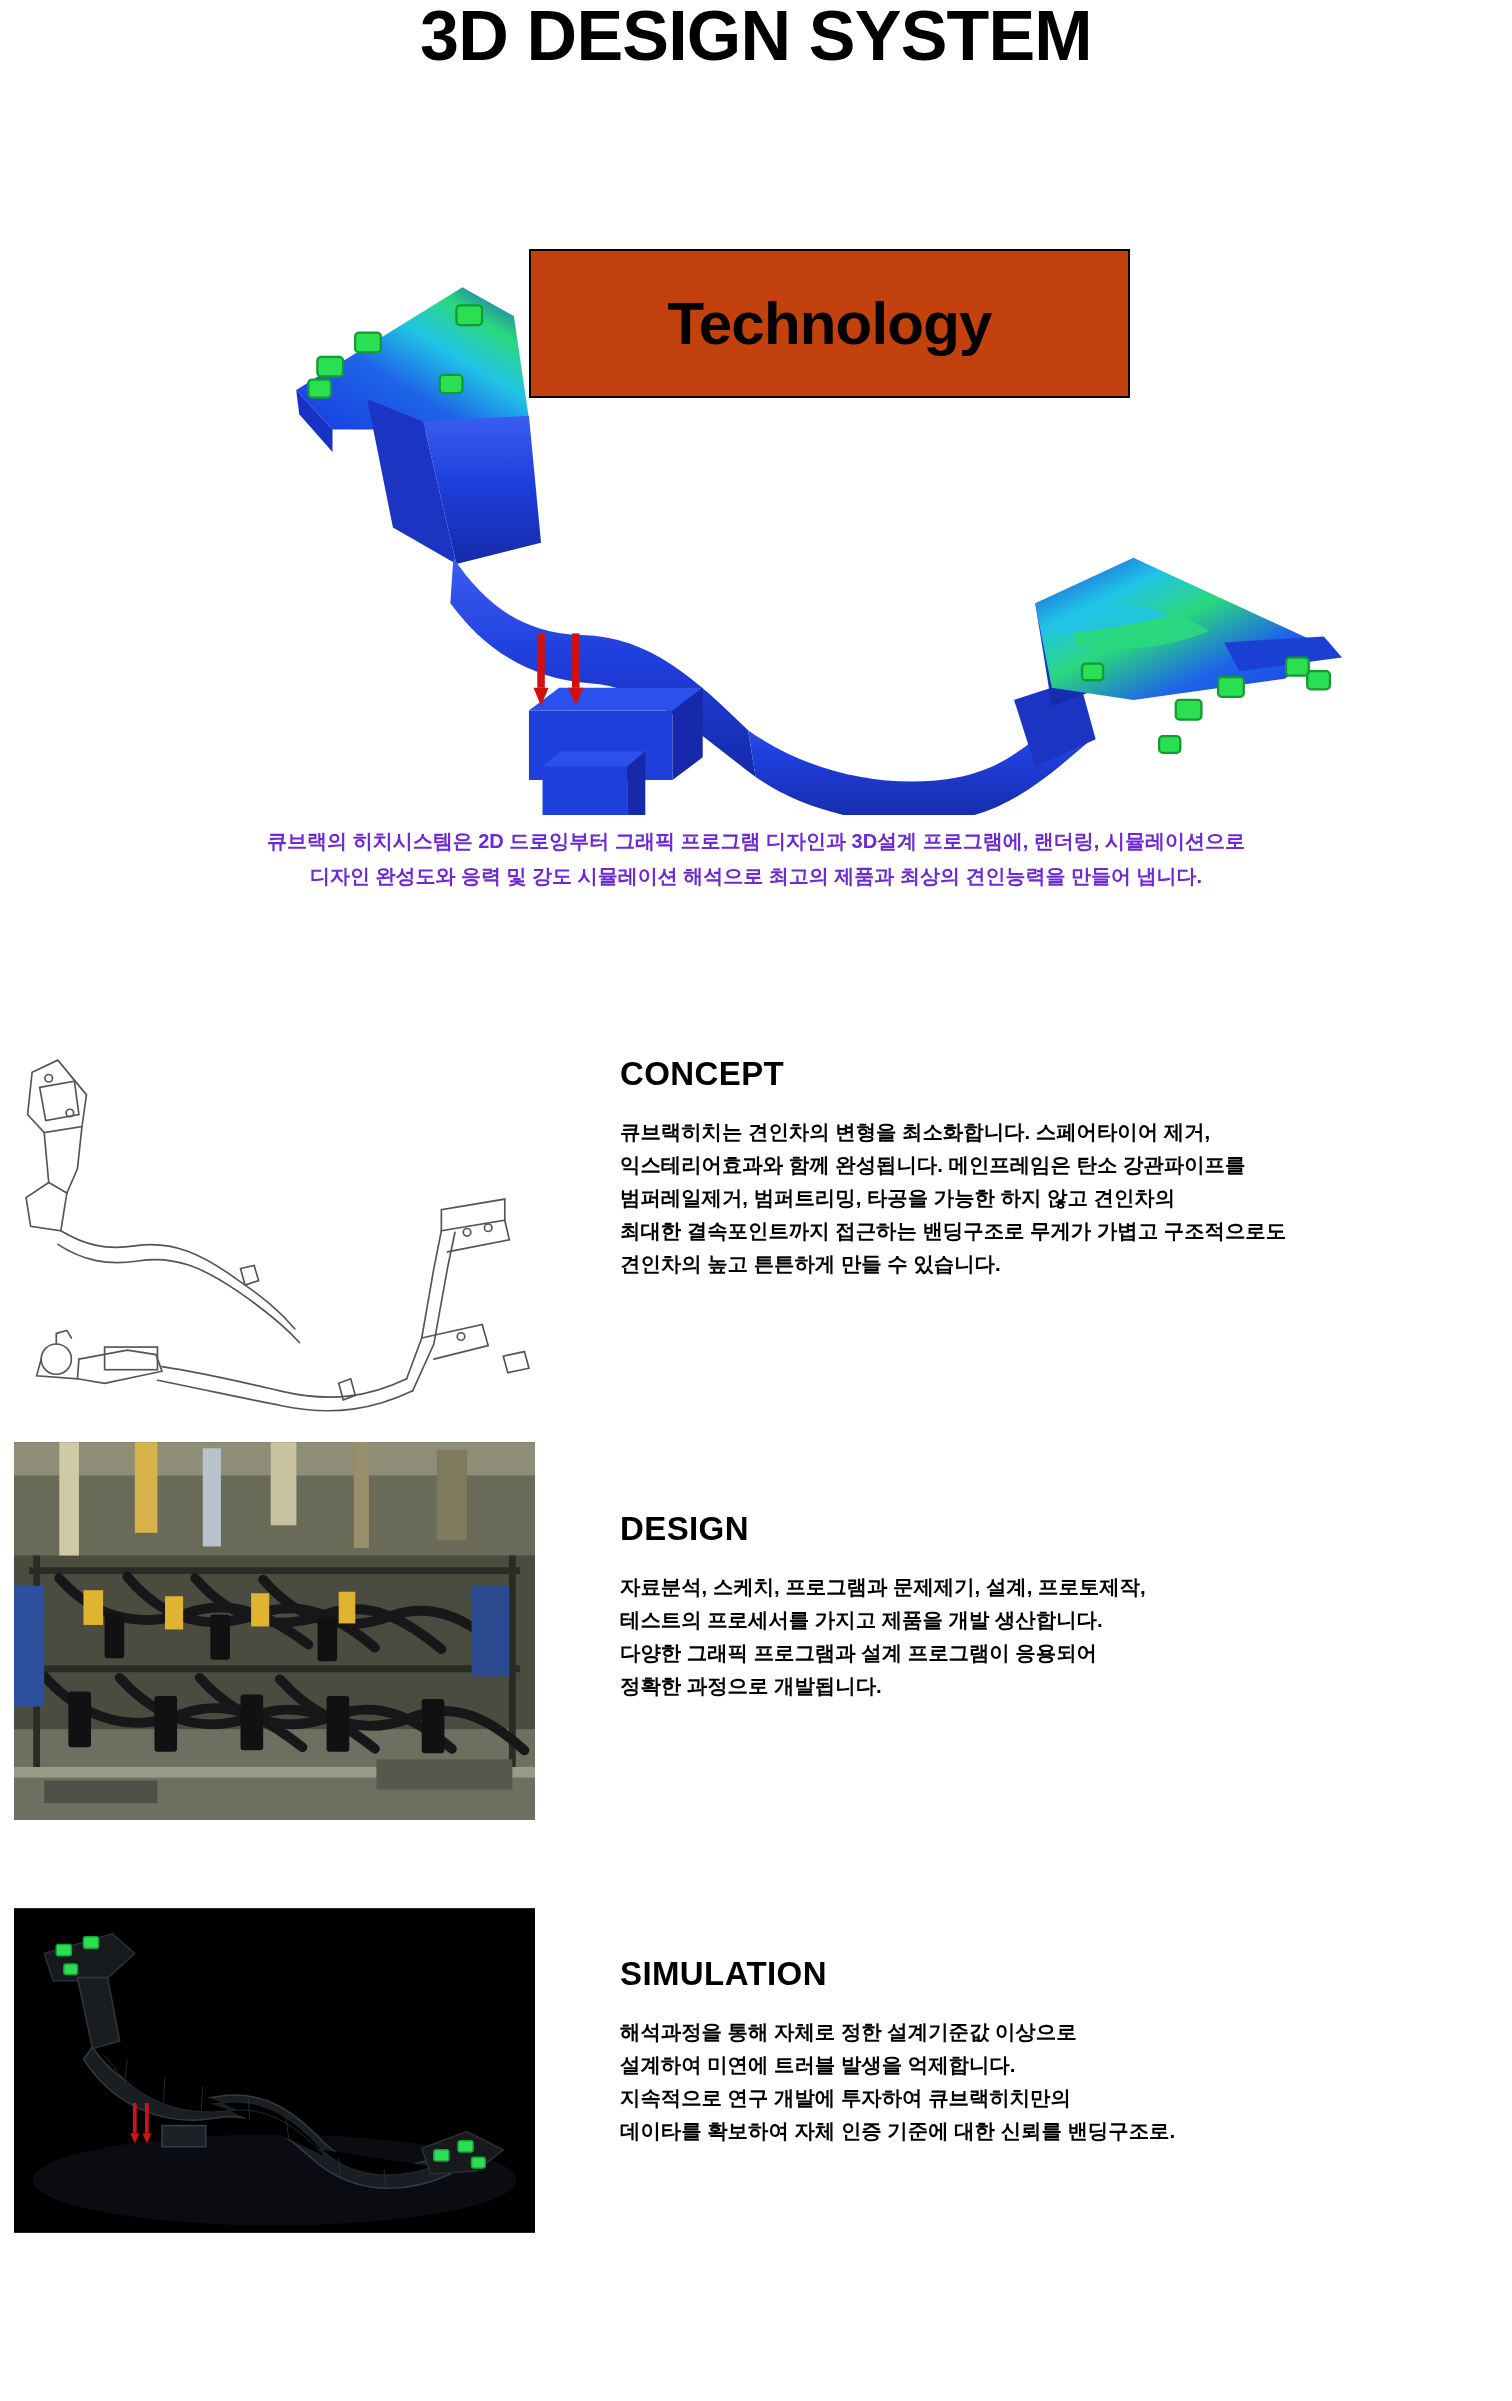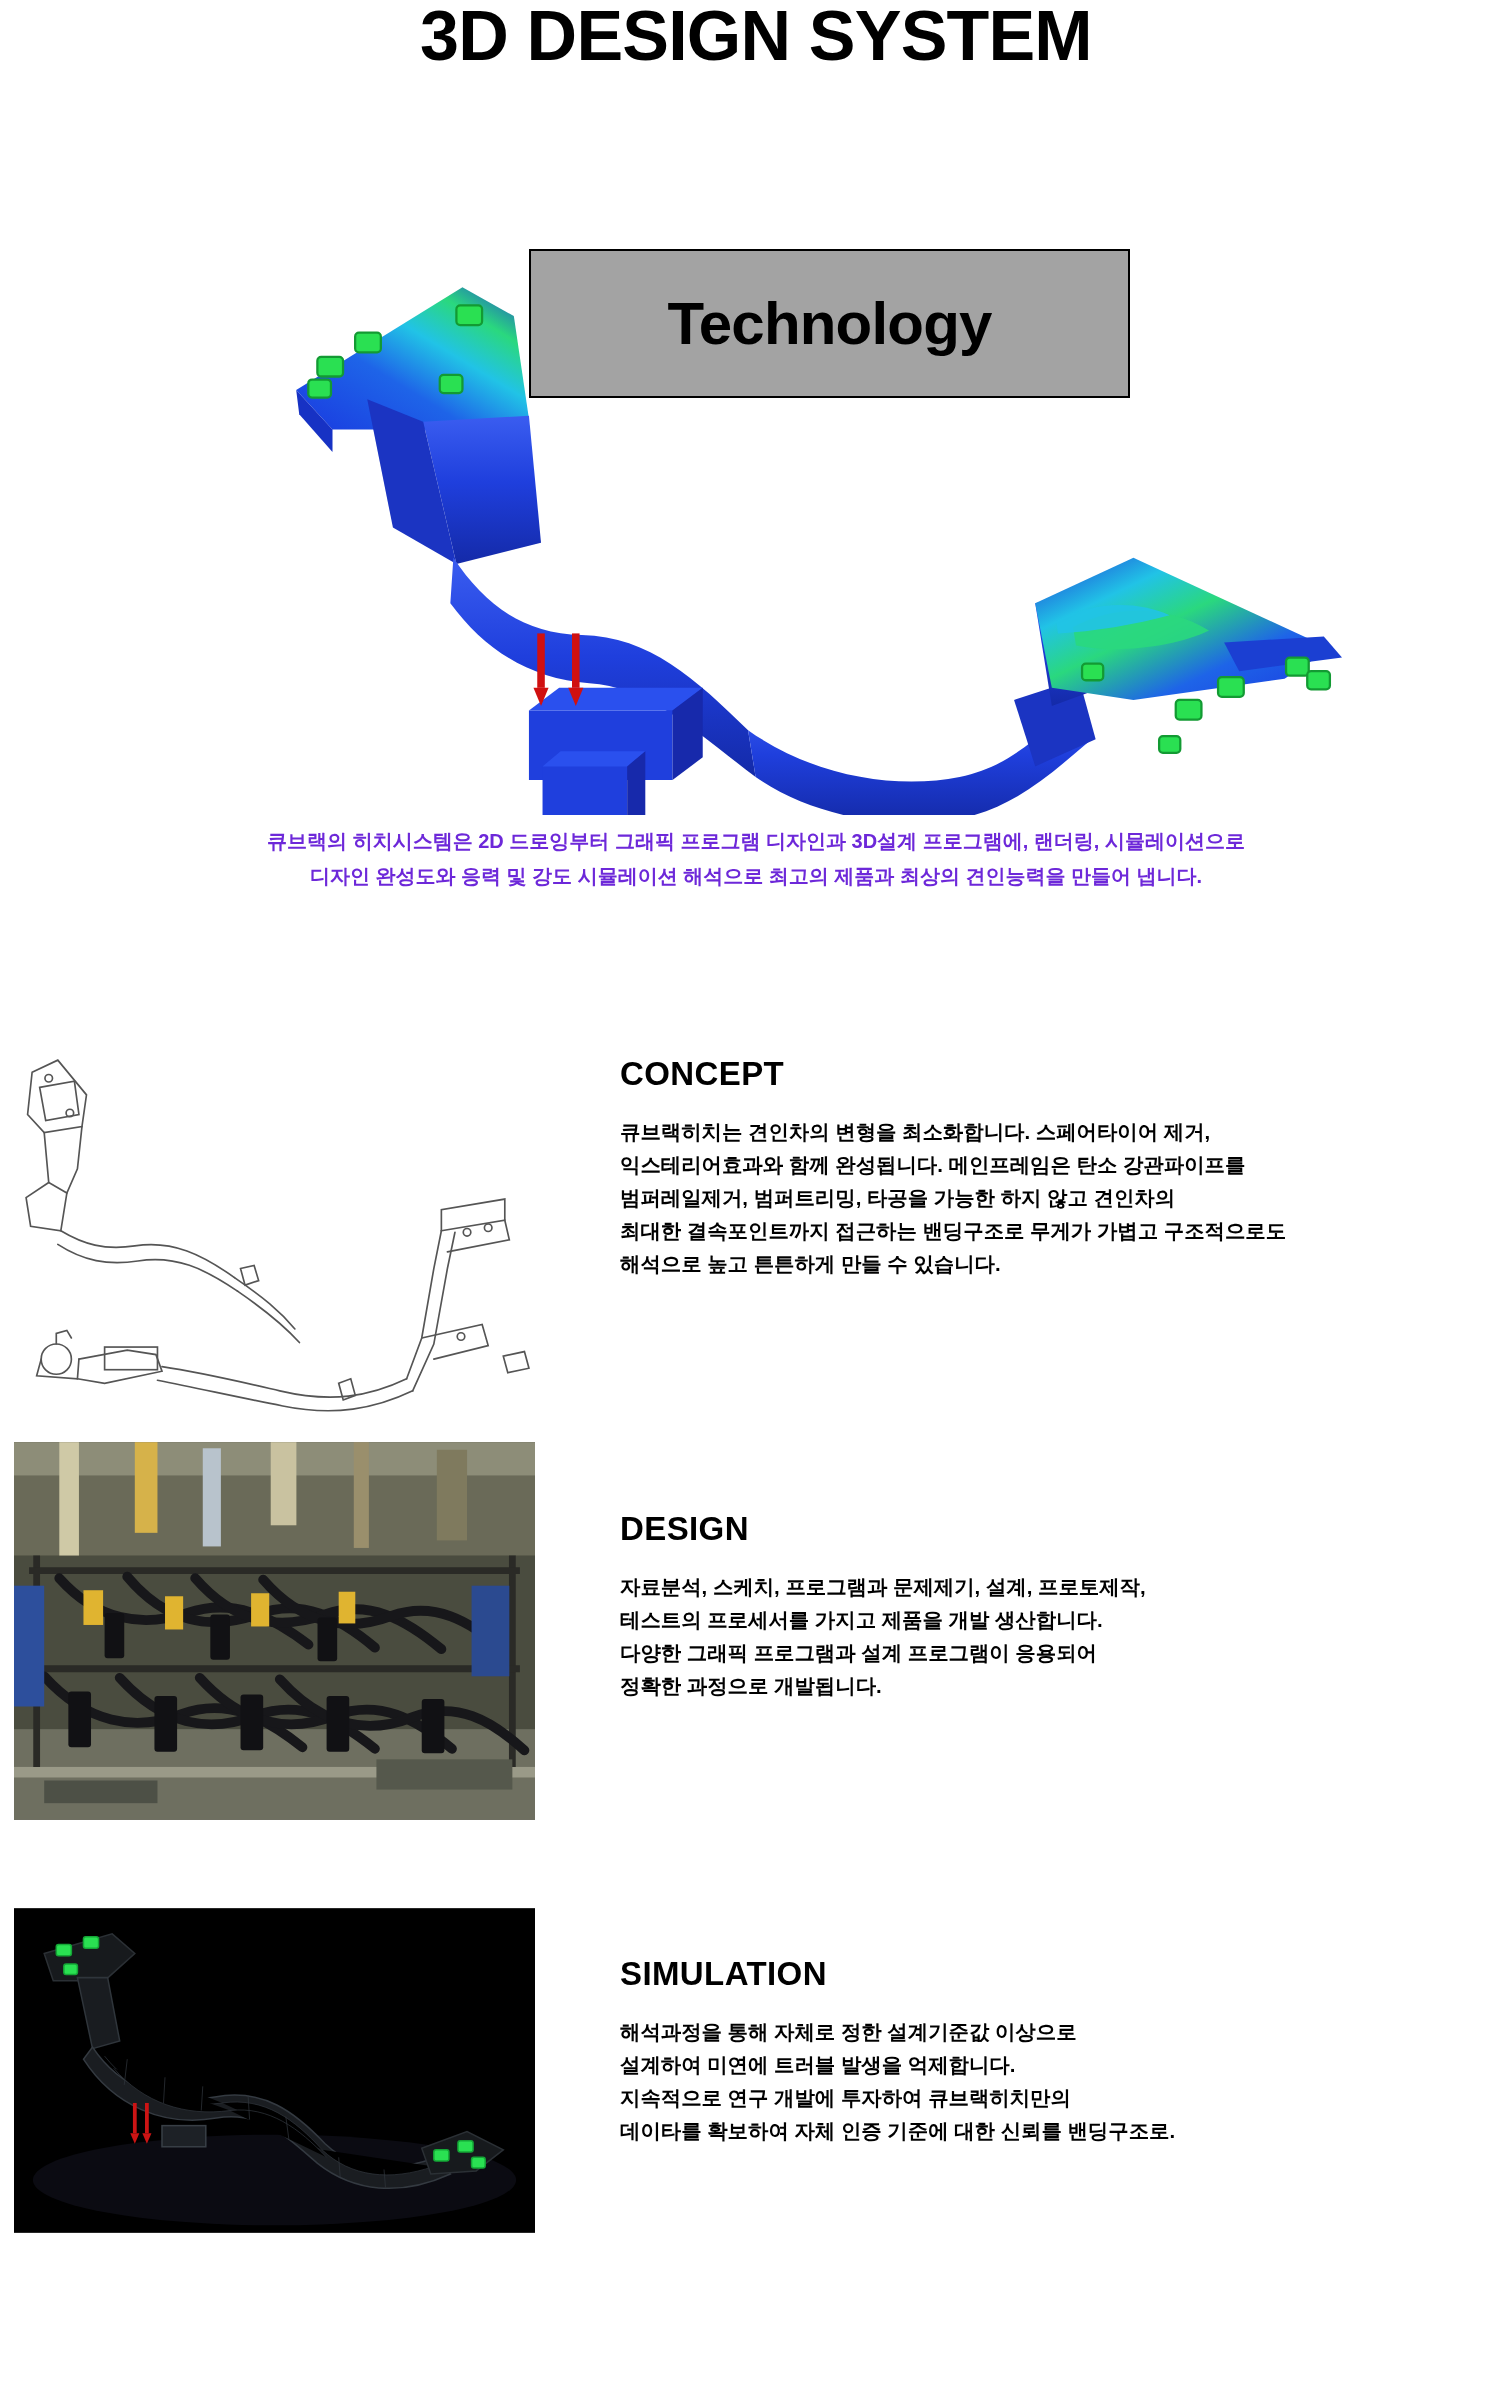--- a/index.html
+++ b/index.html
@@ -32,21 +32,21 @@
     height: 741px;
   }
 
   .tech-box {
     position: absolute;
     left: 529px;
     top: 175px;
     width: 597px;
     height: 145px;
     border: 2.3px solid #000;
-    background: #a3a3a3;
+    background: #c2410c;
     z-index: 5;
     display: flex;
     align-items: center;
     justify-content: center;
   }
   .tech-box-label {
     font-size: 60px;
     font-weight: bold;
     letter-spacing: -0.8px;
   }
@@ -259,21 +259,21 @@
         </g>
       </svg>
     </div>
     <div class="body">
       <h2>CONCEPT</h2>
       <div class="para">
         <div>큐브랙히치는 견인차의 변형을 최소화합니다. 스페어타이어 제거,</div>
         <div>익스테리어효과와 함께 완성됩니다. 메인프레임은 탄소 강관파이프를</div>
         <div>범퍼레일제거, 범퍼트리밍, 타공을 가능한 하지 않고 견인차의</div>
         <div>최대한 결속포인트까지 접근하는 밴딩구조로 무게가 가볍고 구조적으로도</div>
-        <div>해석으로 높고 튼튼하게 만들 수 있습니다.</div>
+        <div>견인차의 높고 튼튼하게 만들 수 있습니다.</div>
       </div>
     </div>
   </div>
 
   <div class="section" id="section-design">
     <div class="thumb photo-bg">
       <svg width="521" height="378" viewBox="0 0 690 500">
         <rect x="0" y="0" width="690" height="500" fill="#4a4c3f"></rect>
 
         <rect x="0" y="0" width="690" height="150" fill="#6a6a58"></rect>

